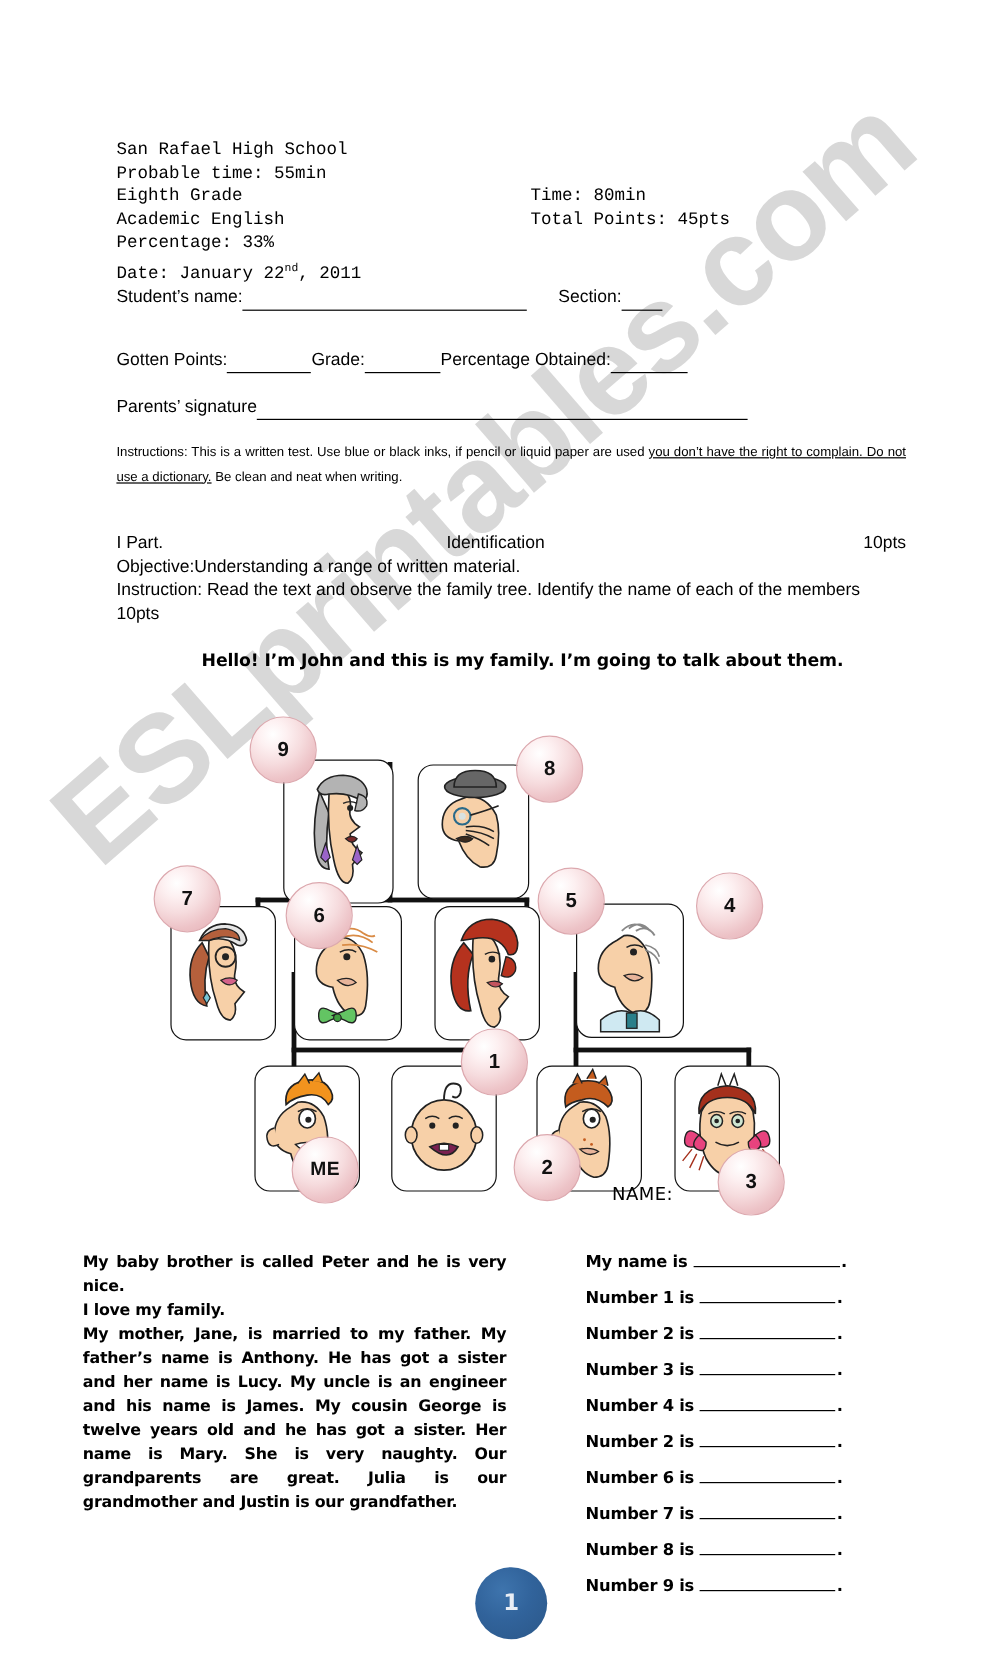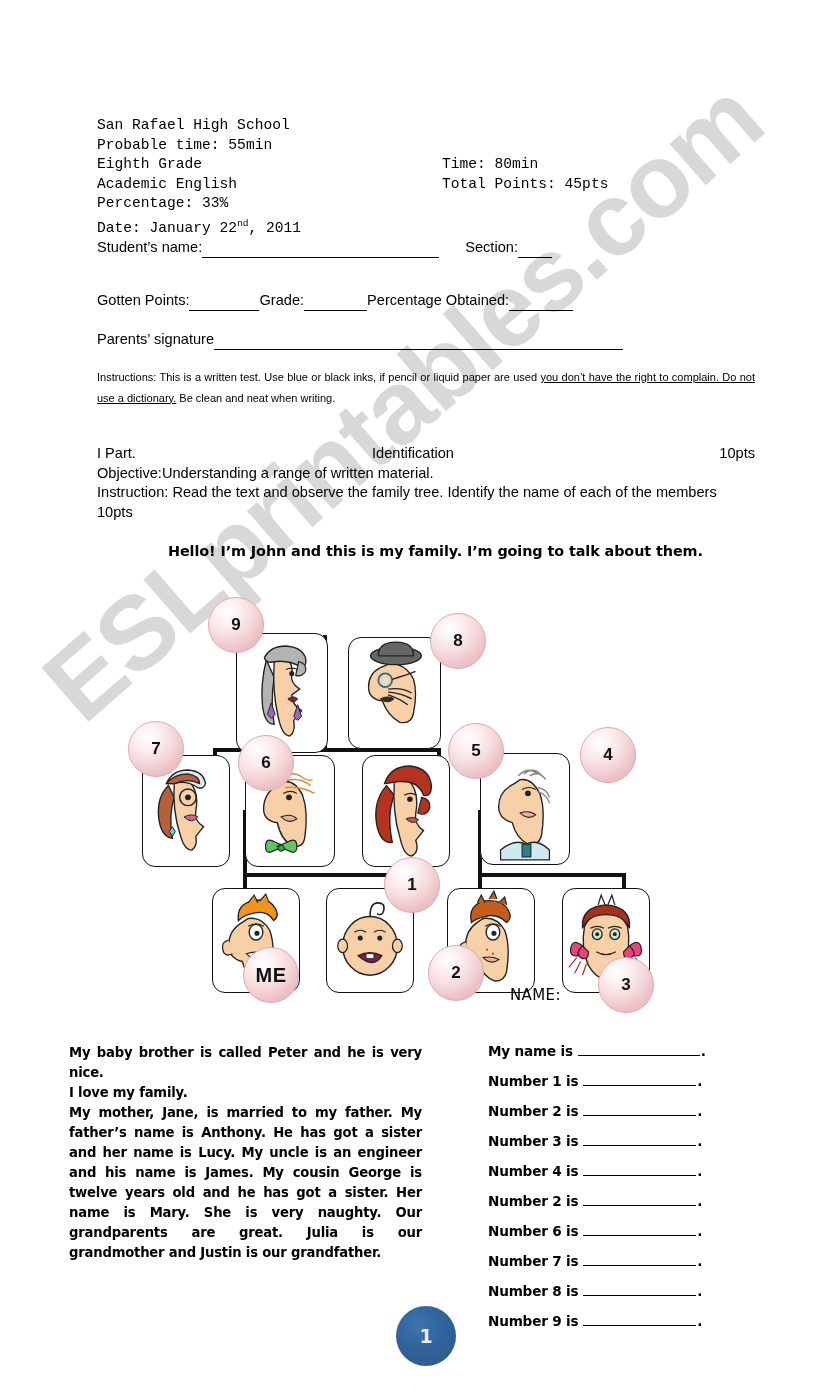--- a/index.html
+++ b/index.html
@@ -196,21 +196,21 @@
     display: flex;
     align-items: center;
     justify-content: center;
     font-family: "Liberation Sans", sans-serif;
     font-size: 17px;
     font-weight: bold;
     color: #111;
     z-index: 14;
     box-sizing: border-box;
   }
-  .badge.me { font-size: 20px; letter-spacing: 0.5px; }
+  .badge.me { font-size: 16px; letter-spacing: 0.5px; }
 
   #name-label {
     position: absolute;
     left: 510px;
     top: 986px;
     font-family: "DejaVu Sans", sans-serif;
     font-size: 15px;
     letter-spacing: 0.4px;
     z-index: 10;
   }

